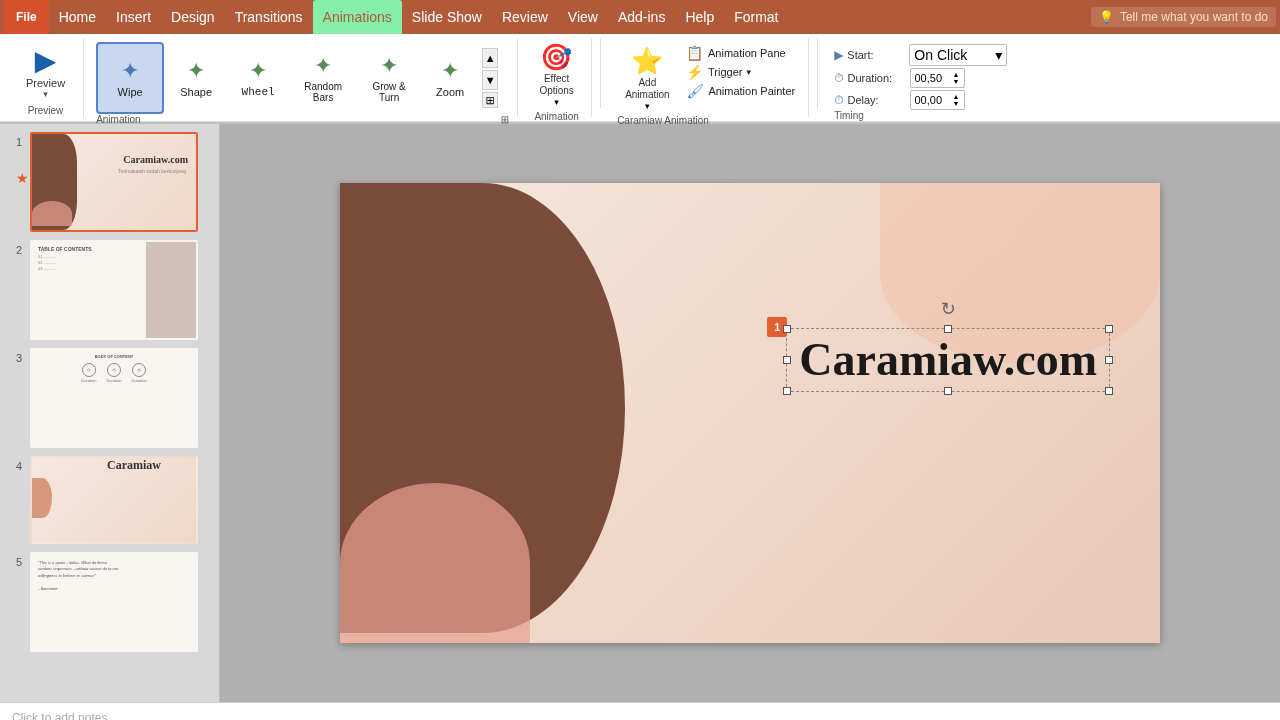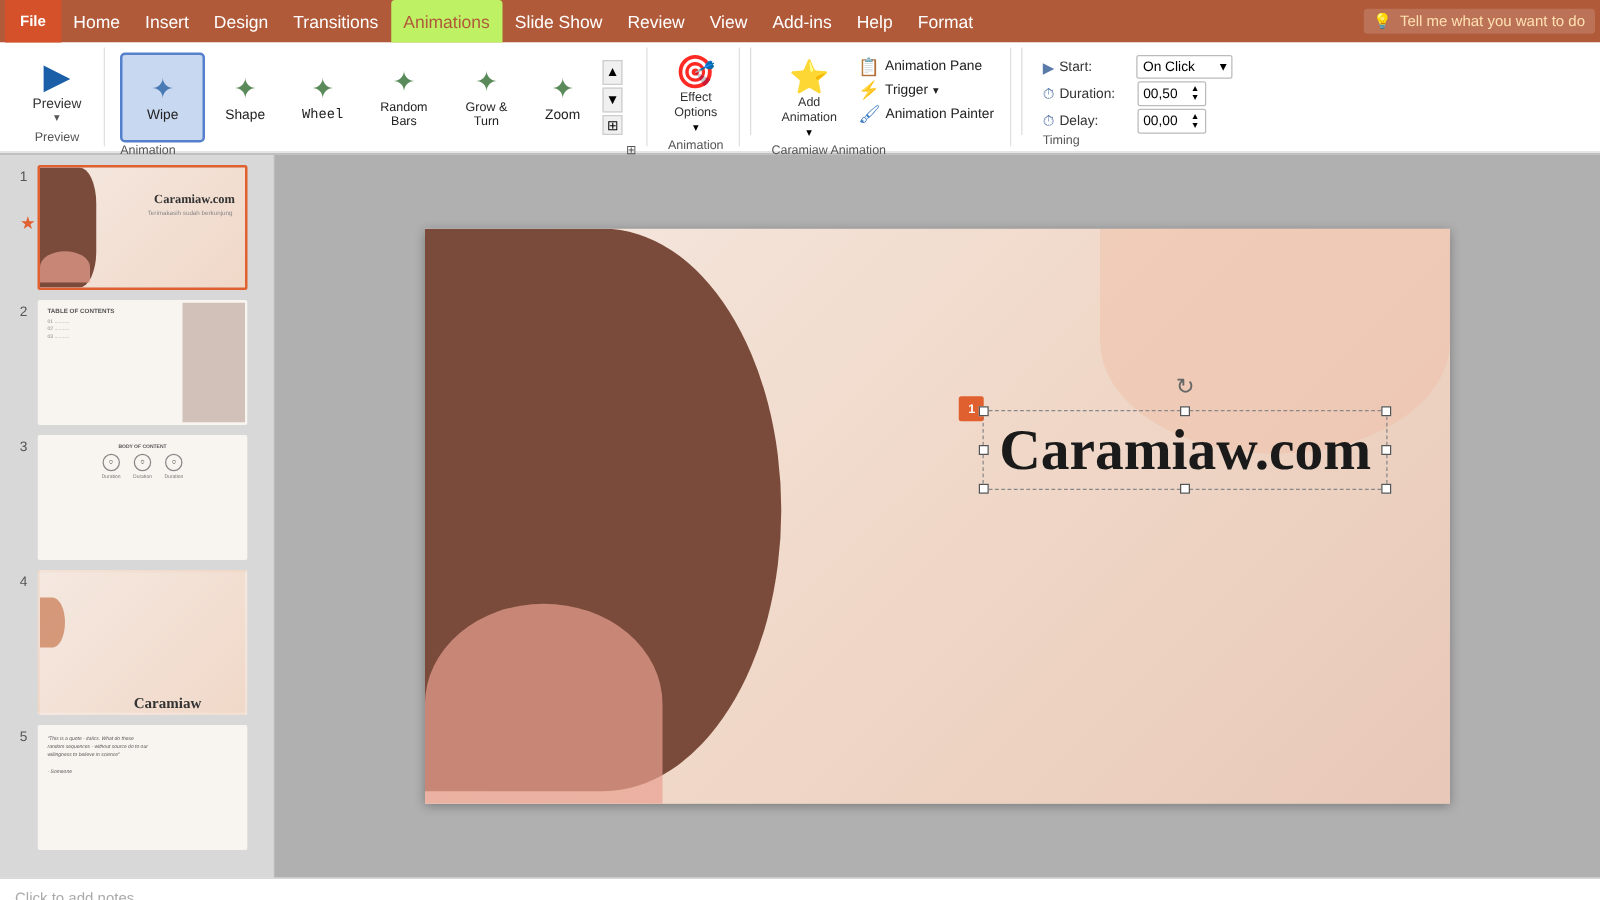--- a/index.html
+++ b/index.html
@@ -2,21 +2,21 @@
 <html><head>
   <meta charset="utf-8">
   <style>
     * { box-sizing: border-box; margin: 0; padding: 0; }
     body { font-family: 'Segoe UI', Arial, sans-serif; font-size: 12px; background: #f0f0f0; overflow: hidden; width: 1280px; height: 720px; }
 
     
     .menu-bar { display: flex; align-items: center; background: #b05a3a; height: 34px; padding: 0 4px; }
     .menu-file { background: #d4512a; color: white; padding: 4px 12px; font-size: 12px; font-weight: bold; height: 100%; display: flex; align-items: center; }
     .menu-item { color: white; padding: 4px 10px; font-size: 14px; cursor: pointer; border-radius: 3px; height: 100%; display: flex; align-items: center; }
-    .menu-item.active { background: #bef264; color: #b05a3a; border-radius: 3px 3px 0 0; }
+    .menu-item.active { background: #86efac; color: #b05a3a; border-radius: 3px 3px 0 0; }
     .menu-search { margin-left: auto; display: flex; align-items: center; background: rgba(255,255,255,0.15); border-radius: 3px; padding: 3px 8px; color: white; font-size: 12px; gap: 6px; }
     .menu-search span { color: #ffe0b0; }
 
     
     .toolbar { display: flex; align-items: stretch; background: white; border-bottom: 1px solid #ddd; height: 88px; padding: 4px 8px; gap: 4px; }
     .toolbar-group { display: flex; flex-direction: column; align-items: center; justify-content: flex-start; border-right: 1px solid #e0e0e0; padding: 0 8px; position: relative; }
     .toolbar-group:last-child { border-right: none; }
     .toolbar-group-label { font-size: 10px; color: #555; margin-top: auto; padding-bottom: 2px; text-align: center; }
     .toolbar-btn { display: flex; flex-direction: column; align-items: center; justify-content: center; cursor: pointer; border-radius: 3px; padding: 3px 5px; min-width: 44px; }
     .anim-item { display: flex; flex-direction: column; align-items: center; cursor: pointer; border-radius: 3px; padding: 4px 6px; border: 1px solid transparent; width: 60px; }
@@ -174,21 +174,21 @@
     </div>
 
     <div class="divider-v"></div>
 
     <div class="toolbar-group" style="min-width:200px; flex-direction:column; align-items:flex-start;">
       <div style="display:flex; flex-direction:column; gap:2px; padding-top:6px; width:100%;">
 
         <div style="display:flex; align-items:center; gap:4px;">
           <span style="font-size:12px; color:#5a7aaa;">▶</span>
           <span style="font-size:11px; color:#333; width:58px;">Start:</span>
-          <div style="width:77px; border:1px solid #bbb; border-radius:2px; padding:2px 4px; font-size:11px; display:flex; justify-content:space-between; align-items:center; cursor:pointer; background:white;">
+          <div style="width:98px; border:1px solid #bbb; border-radius:2px; padding:2px 4px; font-size:14px; display:flex; justify-content:space-between; align-items:center; cursor:pointer; background:white;">
             <span>On Click</span>
             <span>▾</span>
           </div>
         </div>
 
         <div style="display:flex; align-items:center; gap:4px;">
           <span style="font-size:12px; color:#5a7aaa;">⏱</span>
           <span style="font-size:11px; color:#333; width:58px;">Duration:</span>
           <div style="width:55px; border:1px solid #bbb; border-radius:2px; padding:2px 4px; font-size:11px; display:flex; justify-content:space-between; align-items:center; background:white;">
             <span>00,50</span>
@@ -268,21 +268,21 @@
               </div>
             </div>
           </div>
         </div>
       </div>
     </div>
 
     <div class="slide-item">
       <span style="font-size:11px; color:#555; width:14px; text-align:right; margin-top:4px;">4</span>
       <div style="margin-left:4px;">
-        <div class="slide-thumb thumb-4" style="width:168px; height:116px; overflow:hidden; border:2px solid transparent; border-radius:2px; cursor:pointer; background:linear-gradient(135deg, #f5e8e0, #f0d8c8); display:flex; align-items:flex-end; justify-content:center;padding-left:40px;">
+        <div class="slide-thumb thumb-4" style="width:168px; height:88px; overflow:hidden; border:2px solid transparent; border-radius:2px; cursor:pointer; background:linear-gradient(135deg, #f5e8e0, #f0d8c8); display:flex; align-items:flex-start; justify-content:center;padding-left:40px;">
           <div style="font-size:12px; font-weight:bold; color:#333; font-family:Georgia,serif;">Caramiaw</div>
           <div style="position:absolute; left:0; top:20px; width:20px; height:40px; background:#c87850; border-radius:0 50% 50% 0; opacity:0.7;"></div>
         </div>
       </div>
     </div>
 
     <div class="slide-item">
       <span style="font-size:11px; color:#555; width:14px; text-align:right; margin-top:4px;">5</span>
       <div style="margin-left:4px;">
         <div class="slide-thumb thumb-5" style="width:168px; height:100px; overflow:hidden; border:2px solid transparent; border-radius:2px; cursor:pointer; background:#f8f5f0; padding:6px;">

